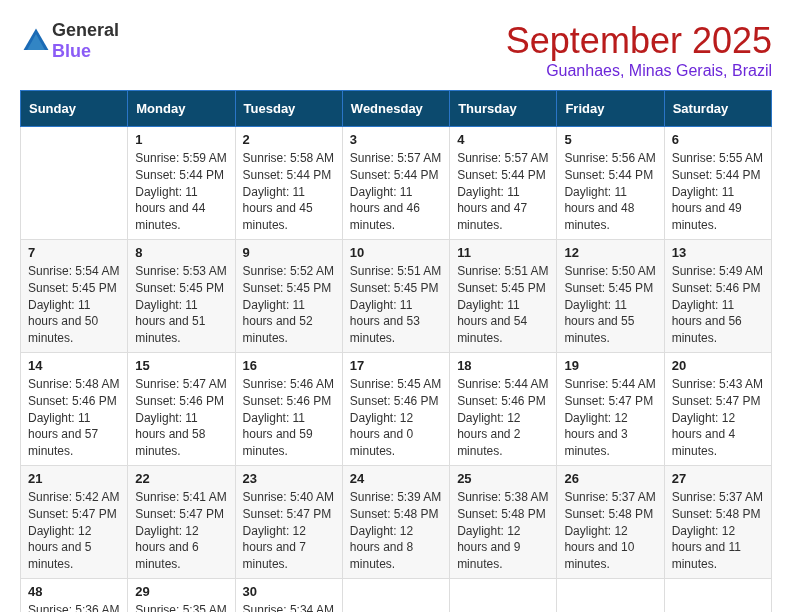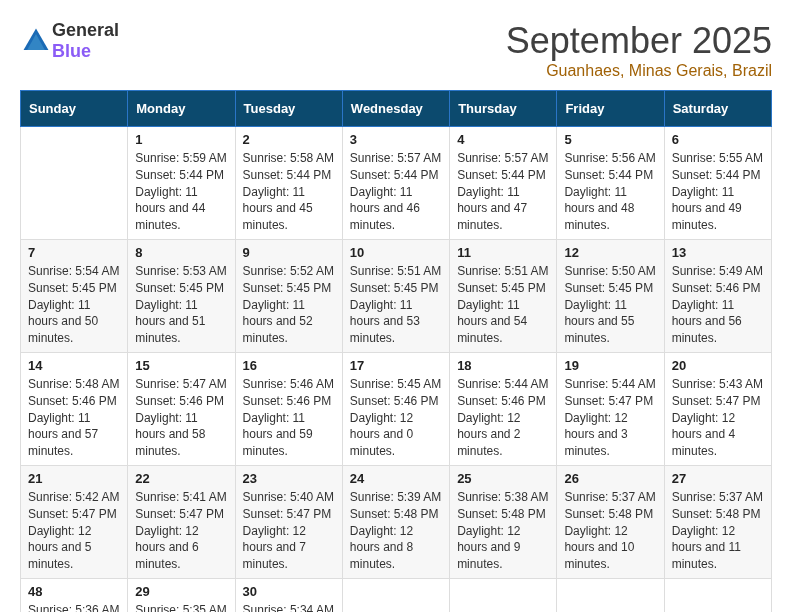--- a/index.html
+++ b/index.html
@@ -20,22 +20,22 @@
       display: flex;
       align-items: center;
     }
     .logo-text-general { font-size: 18px; font-weight: bold; color: #333; }
     .logo-text-blue { font-size: 18px; font-weight: bold; color: #8b5cf6; }
     .logo-icon {
       width: 32px;
       height: 32px;
     }
     .title-block { text-align: right; }
-    .month-title { font-size: 36px; color: #404040; font-weight: normal; }
-    .location { font-size: 16px; color: #a16207; }
+    .month-title { font-size: 36px; color: #b91c1c; font-weight: normal; }
+    .location { font-size: 16px; color: #6d28d9; }
     .calendar {
       width: 100%;
       border-collapse: collapse;
       border: 1px solid #ccc;
     }
     .calendar th {
       background-color: #0c4a6e;
       color: #fff;
       text-align: left;
       padding: 10px 8px;

